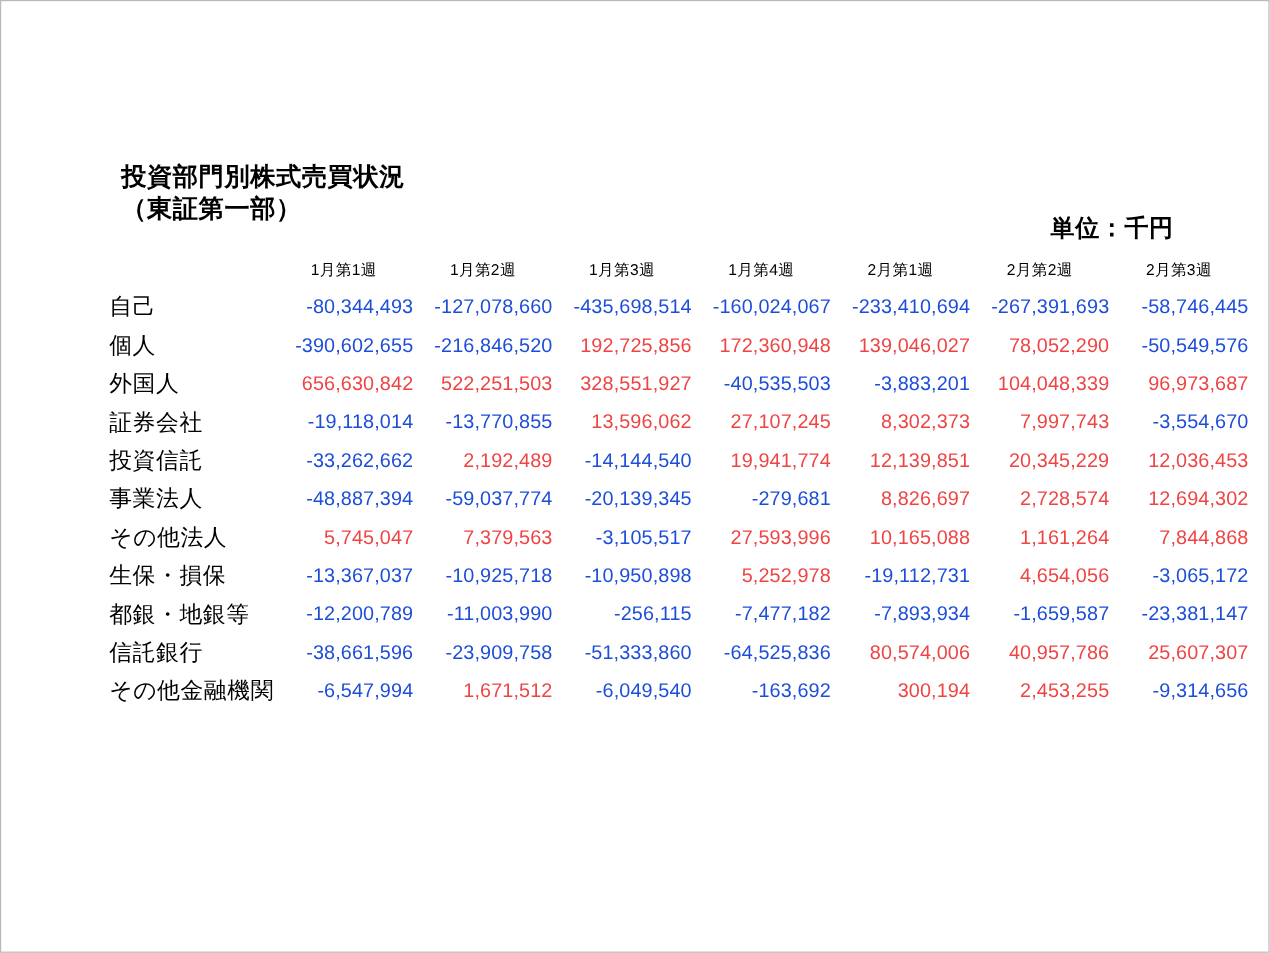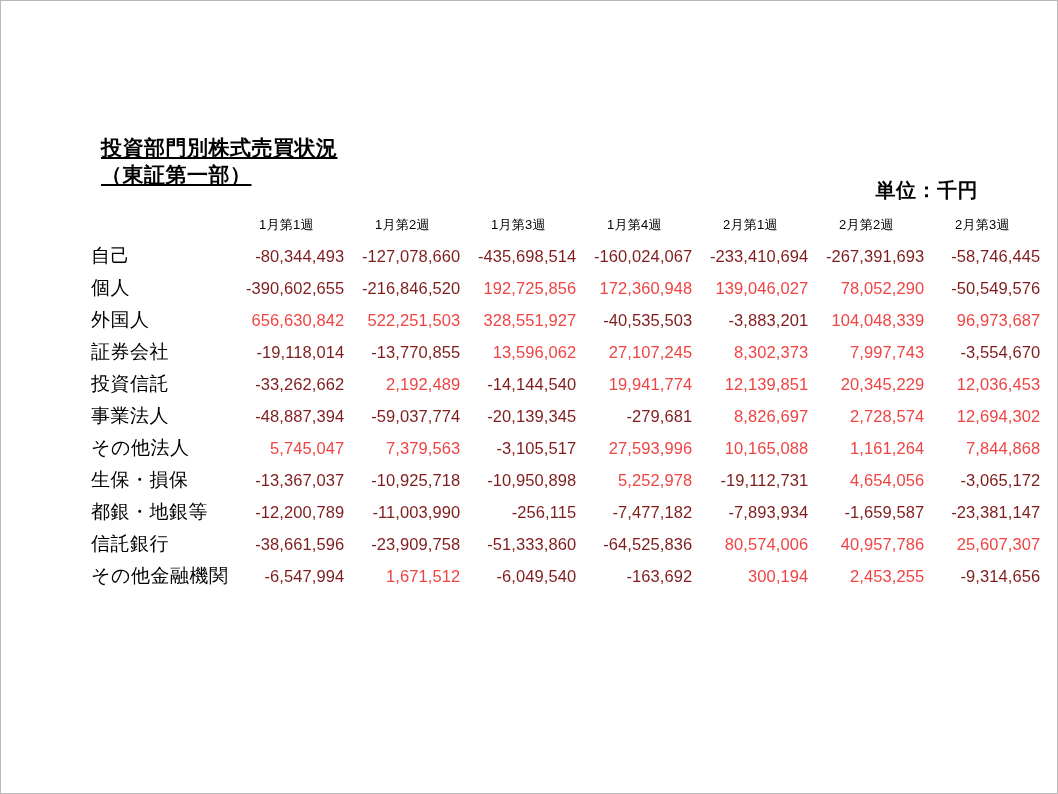--- a/index.html
+++ b/index.html
@@ -24,21 +24,20 @@
   }
   .title-block {
     position: absolute;
     left: 100px;
     top: 133px;
     font-size: 21px;
     font-weight: bold;
     line-height: 27px;
     letter-spacing: 0.5px;
     white-space: nowrap;
-    text-decoration: underline;
   }
   .unit-label {
     position: absolute;
     right: 79px;
     top: 176px;
     font-size: 20px;
     font-weight: bold;
     letter-spacing: 0.5px;
     white-space: nowrap;
     margin-left: 44px;
@@ -78,21 +77,21 @@
     letter-spacing: 0.5px;
   }
   td.num {
     text-align: right;
     padding-right: 5px;
     font-size: 16.5px;
     min-width: 116px;
     letter-spacing: 0.1px;
   }
   td.neg {
-    color: #7f1d1d;
+    color: #1d4ed8;
   }
   td.pos {
     color: #ef4444;
   }
 </style>
 </head>
 <body>
 
 <div class="page">
 

